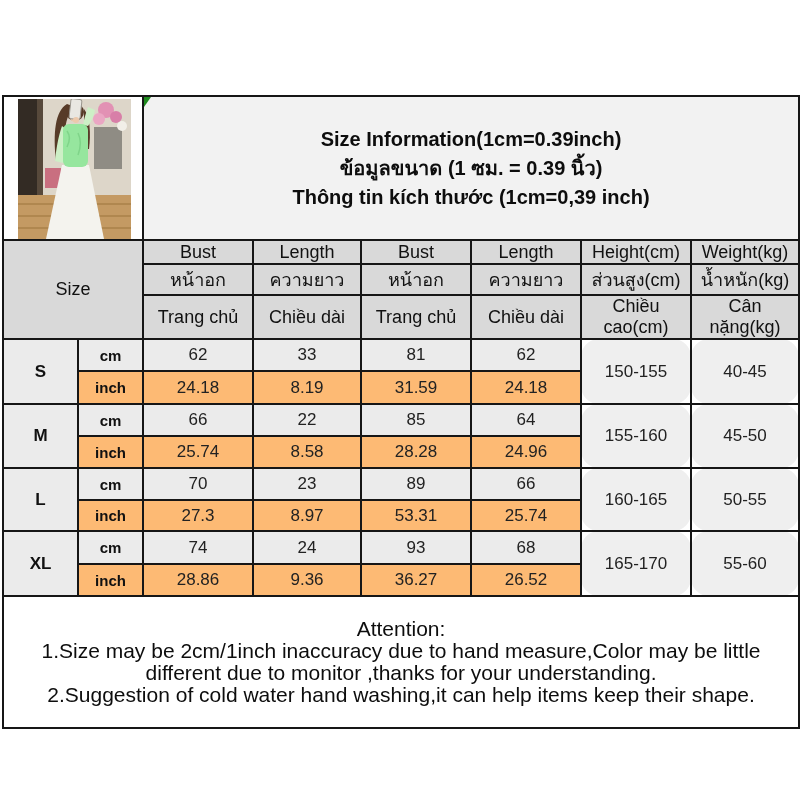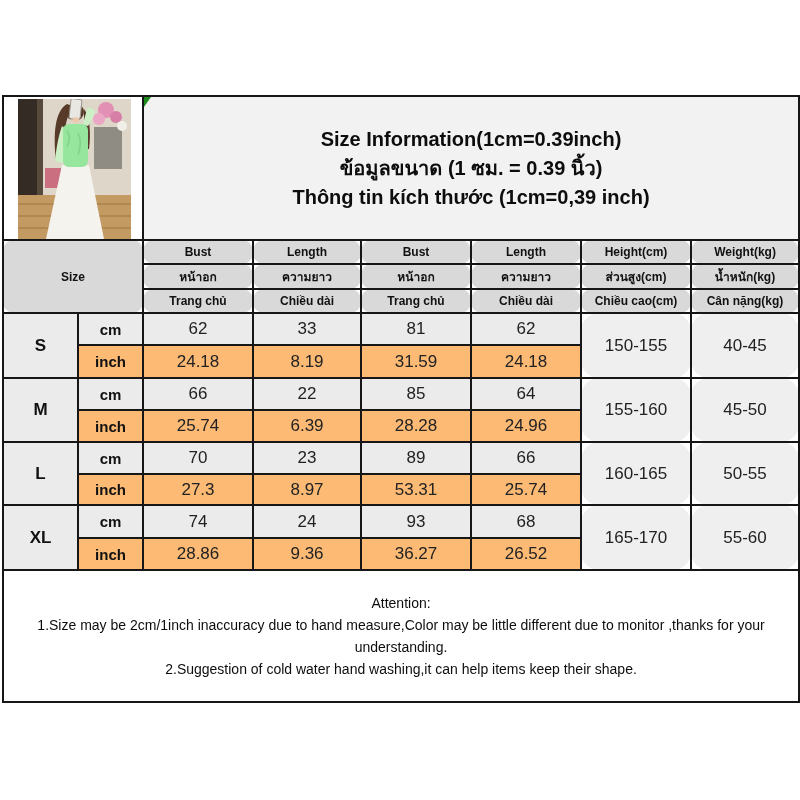--- a/index.html
+++ b/index.html
@@ -52,23 +52,22 @@
     left: 0;
     top: 0;
     width: 7px;
     height: 10px;
     background: #1e8a1e;
     clip-path: polygon(0 0, 100% 0, 0 100%);
   }
   
   tr.hdr td {
     background: #d9d9d9;
-    font-weight: bold;
-    font-size: 12px;
-    border-radius: 11px;
+    font-weight: normal;
+    font-size: 18px;
   }
   td.corner-cell {
     background: #dcdcdc;
     font-weight: bold;
     font-size: 29px;
   }
   
   td.size-label {
     background: #e3e3e3;
     font-weight: bold;
@@ -86,21 +85,21 @@
     border-radius: 18px;
   }
   
   td.attn-cell {
     background: #ffffff;
     text-align: left;
     vertical-align: top;
     padding: 2px 5px;
   }
   .attn-text {
-    font-size: 14px;
+    font-size: 21px;
     line-height: 22px;
     color: #0d0d0d;
   }
 </style>
 </head>
 <body>
 
 <div class="sheet">
   <table class="size-table">
     <colgroup>
@@ -203,21 +202,21 @@
       <td class="val-cell">66</td>
       <td class="val-cell">22</td>
       <td class="val-cell">85</td>
       <td class="val-cell">64</td>
       <td class="range-cell" rowspan="2">155-160</td>
       <td class="range-cell" rowspan="2">45-50</td>
     </tr>
     <tr class="inch-row" style="height:32px">
       <td class="unit-cell">inch</td>
       <td class="val-cell">25.74</td>
-      <td class="val-cell">6.39</td>
+      <td class="val-cell">8.58</td>
       <td class="val-cell">28.28</td>
       <td class="val-cell">24.96</td>
     </tr>
 
     <tr class="cm-row" style="height:32px">
       <td class="size-label" rowspan="2">L</td>
       <td class="unit-cell">cm</td>
       <td class="val-cell">70</td>
       <td class="val-cell">23</td>
       <td class="val-cell">89</td>

